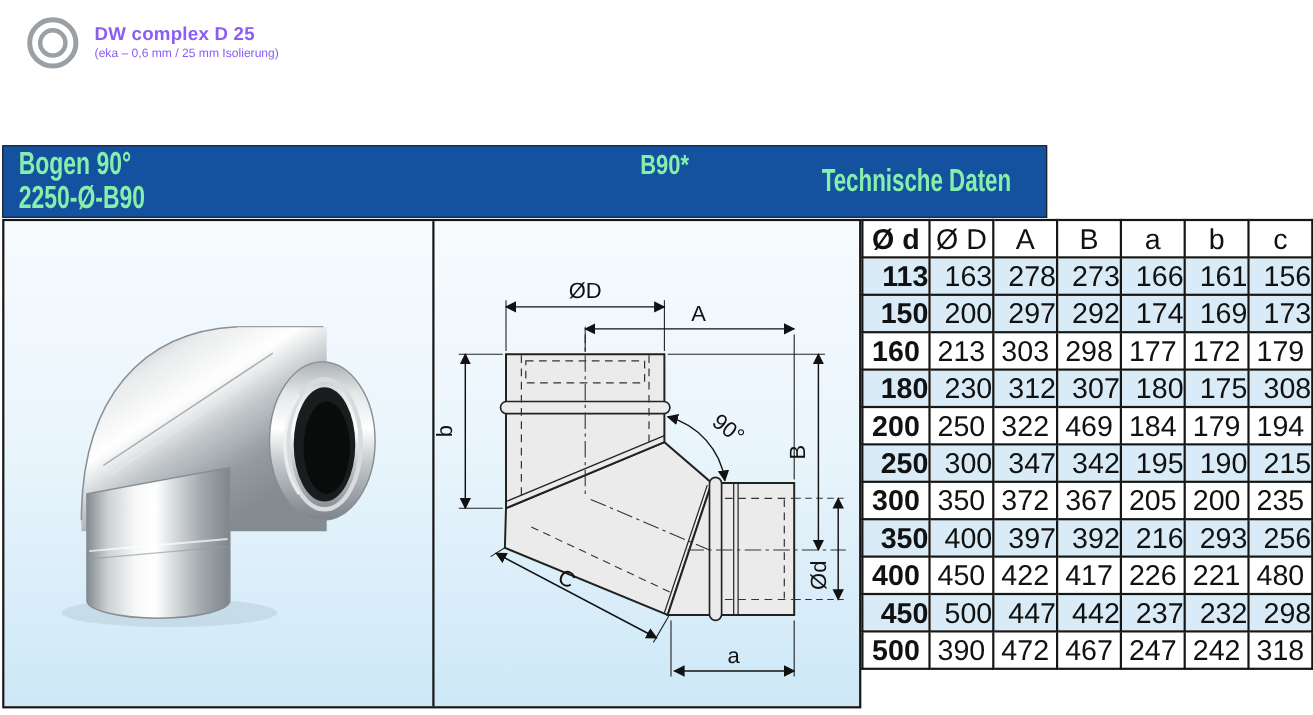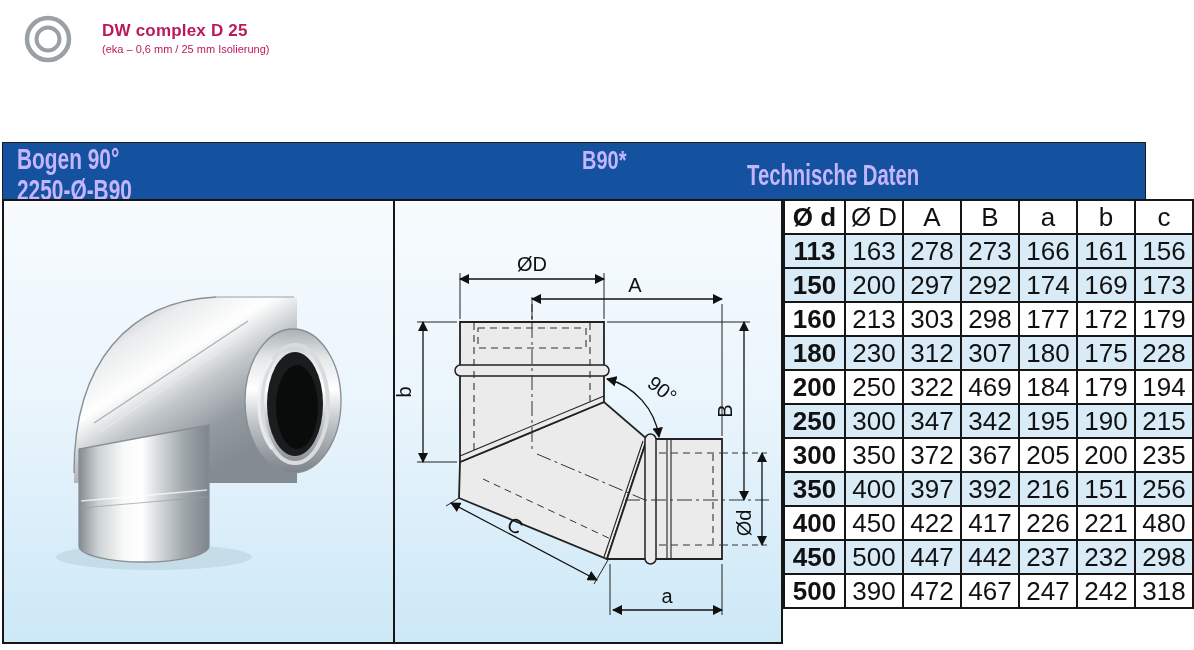--- a/index.html
+++ b/index.html
@@ -1,27 +1,27 @@
 <!DOCTYPE html>
 <html><head>
 <meta charset="utf-8">
 <style>
   html,body{margin:0;padding:0;background:#fff;}
   .page{position:relative;width:1194px;height:650px;background:#fff;overflow:hidden;
         font-family:"Liberation Sans",sans-serif;}
 
   
   .logo-mark{position:absolute;left:22px;top:13px;}
-  .logo-text{position:absolute;left:102px;top:21px;color:#be185d;}
+  .logo-text{position:absolute;left:86px;top:21px;color:#8b5cf6;}
   .logo-title{font-size:17px;font-weight:bold;letter-spacing:.2px;}
   .logo-sub{font-size:11px;margin-top:2px;}
 
   
-  .header-bar{position:absolute;left:2px;top:142px;width:1144px;height:66px;
-              background:#14519e;border:1px solid #1b1b1b;box-sizing:border-box;color:#c4b5fd;}
+  .header-bar{position:absolute;left:2px;top:132px;width:950px;height:66px;
+              background:#14519e;border:1px solid #1b1b1b;box-sizing:border-box;color:#86efac;}
   .product-block{position:absolute;left:14px;top:1px;font-weight:bold;font-size:29px;
                  line-height:31px;transform:scaleX(.72);transform-origin:0 0;white-space:nowrap;}
   .model-code{position:absolute;left:579px;top:3px;font-weight:bold;font-size:25px;
               transform:scaleX(.8);transform-origin:0 0;}
   .section-title{position:absolute;left:744px;top:16px;font-weight:bold;font-size:29px;
                  transform:scaleX(.7);transform-origin:0 0;white-space:nowrap;}
 
   
   .content-box{position:absolute;left:2px;top:199px;width:781px;height:445px;
                border:2px solid #161616;box-sizing:border-box;
@@ -31,21 +31,21 @@
   .drawing-svg{position:absolute;left:391px;top:0;}
   .drawing-svg text{font-family:"Liberation Sans",sans-serif;font-size:20px;fill:#111;}
 
   
   .data-table{position:absolute;left:783px;top:199px;border-collapse:collapse;table-layout:fixed;}
   .data-table th,.data-table td{border:2px solid #161616;text-align:center;padding:0;
       height:32px;line-height:32px;font-size:26px;background:#fff;color:#111;
       font-family:"Liberation Sans",sans-serif;overflow:hidden;}
   .data-table th{font-weight:normal;}
   .data-table th.first,.data-table td.first{font-weight:bold;}
-  .data-table tr.alt td{background:#d8ebf7;}
+  .data-table tr.alt td{background:#d8ebf7;text-align:right;}
 </style>
 </head>
 <body>
 
 <div class="page">
 
   <svg class="logo-mark" width="52" height="52" viewBox="0 0 52 52">
     <circle cx="26" cy="26" r="21" fill="none" stroke="#9aa0a3" stroke-width="4.5"></circle>
     <circle cx="26" cy="26" r="11.5" fill="#ffffff" stroke="#9aa0a3" stroke-width="4"></circle>
   </svg>
@@ -236,21 +236,21 @@
           <td>172</td>
           <td>179</td>
         </tr>
         <tr class="alt">
           <td class="first">180</td>
           <td>230</td>
           <td>312</td>
           <td>307</td>
           <td>180</td>
           <td>175</td>
-          <td>228</td>
+          <td>308</td>
         </tr>
         <tr>
           <td class="first">200</td>
           <td>250</td>
           <td>322</td>
           <td>469</td>
           <td>184</td>
           <td>179</td>
           <td>194</td>
         </tr>
@@ -271,21 +271,21 @@
           <td>205</td>
           <td>200</td>
           <td>235</td>
         </tr>
         <tr class="alt">
           <td class="first">350</td>
           <td>400</td>
           <td>397</td>
           <td>392</td>
           <td>216</td>
-          <td>151</td>
+          <td>293</td>
           <td>256</td>
         </tr>
         <tr>
           <td class="first">400</td>
           <td>450</td>
           <td>422</td>
           <td>417</td>
           <td>226</td>
           <td>221</td>
           <td>480</td>

